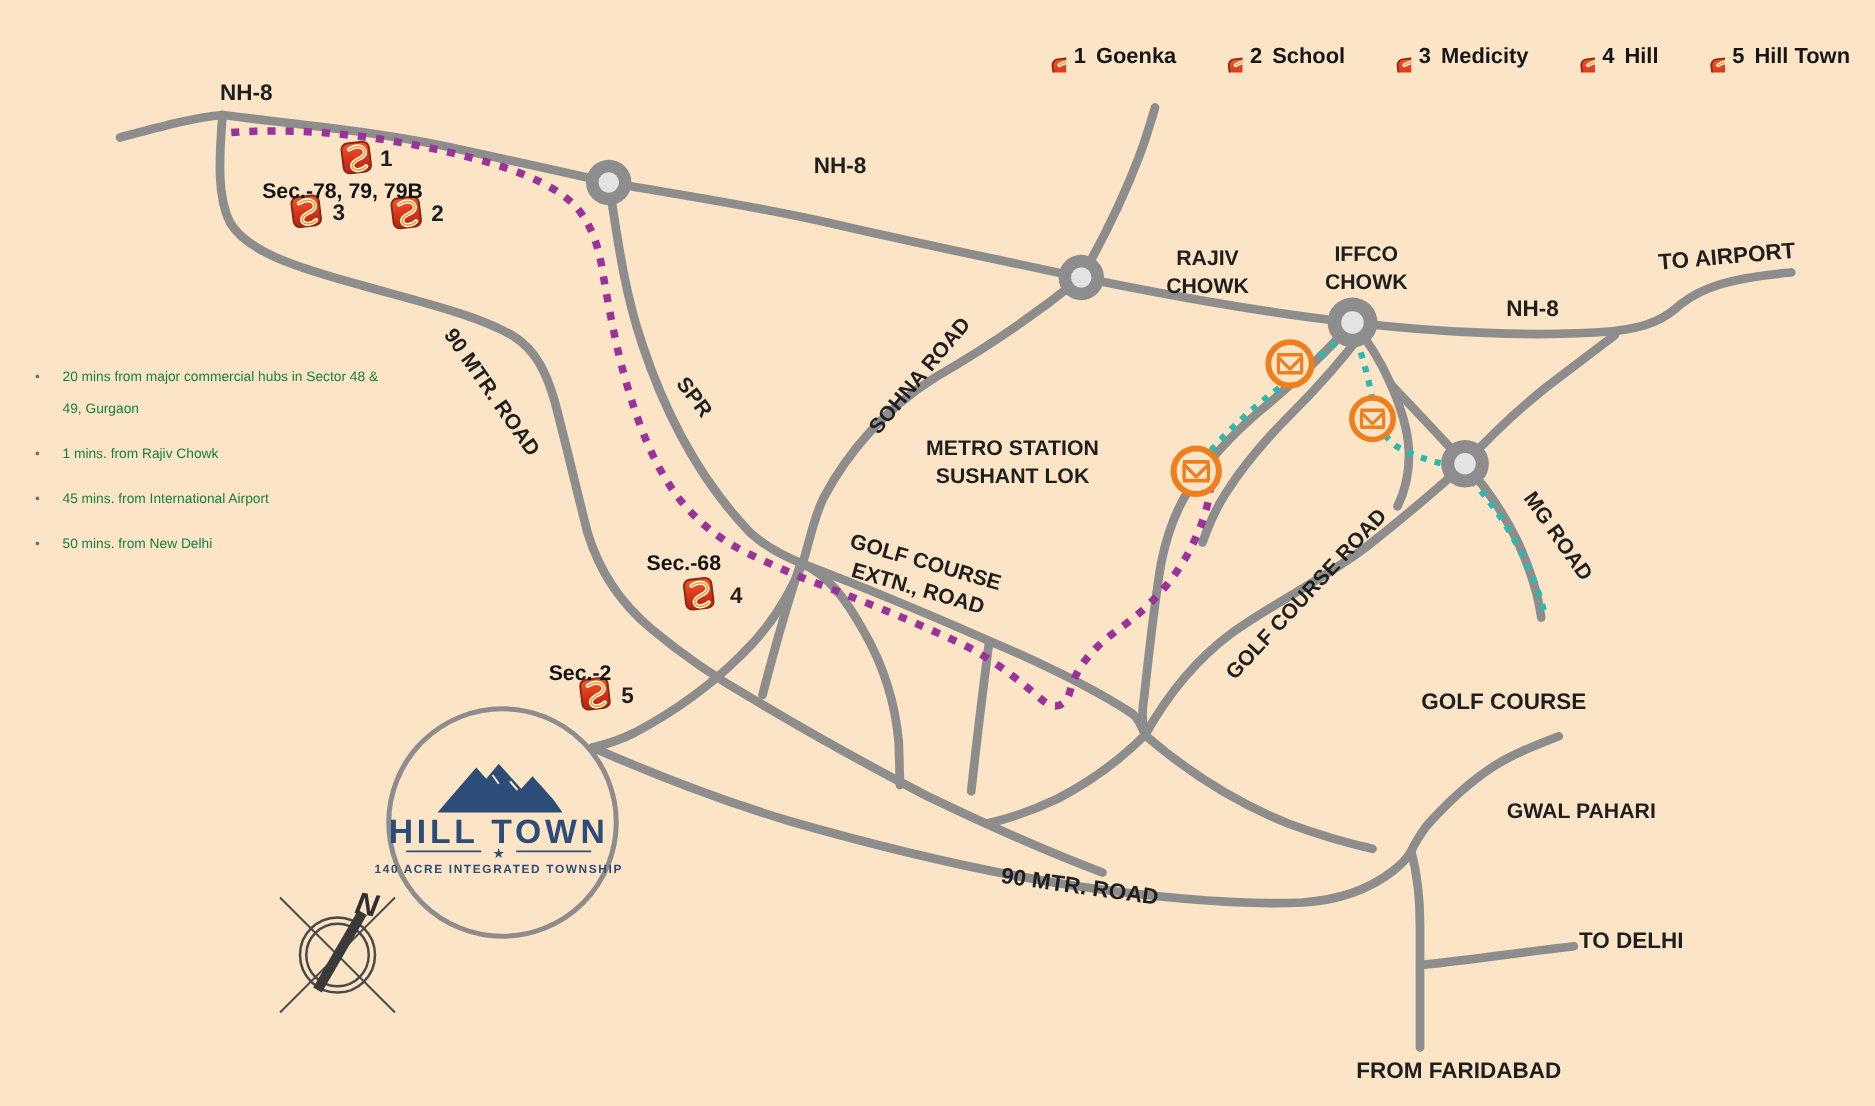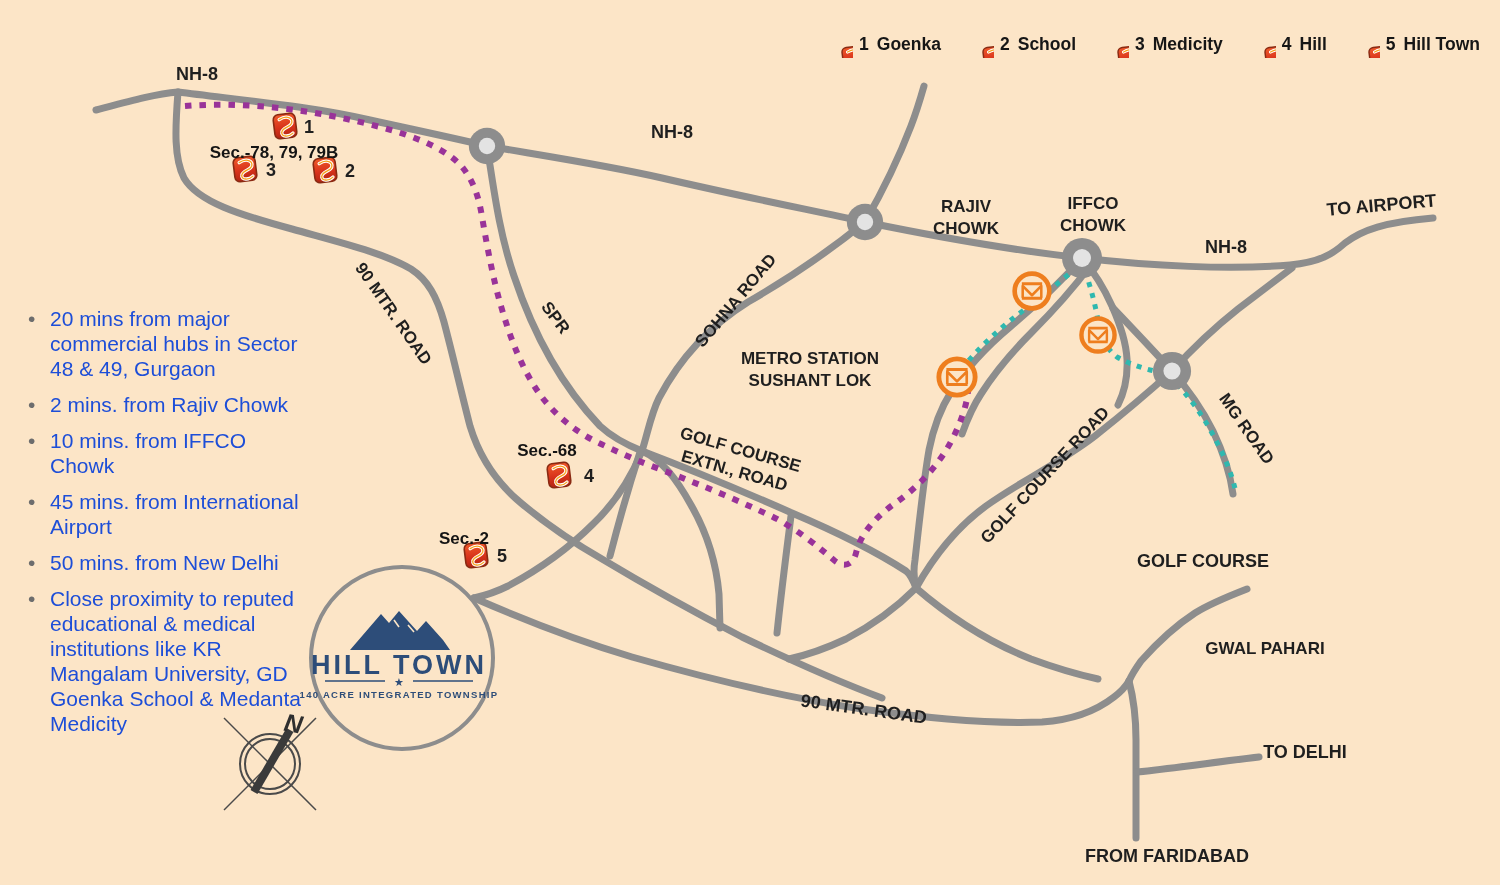--- a/index.html
+++ b/index.html
@@ -25,22 +25,22 @@
   .compass-n{font-family:"Liberation Sans",sans-serif;font-weight:bold;font-style:italic;
        fill:#2f2f2f;font-size:25px;text-anchor:middle;}
 
   
   .legend{position:absolute;top:30px;right:20px;display:flex;gap:27px;align-items:center;}
   .lg-item{display:flex;align-items:center;font-size:17.5px;font-weight:bold;color:#161616;}
   .lg-ic{width:26px;height:28px;margin-right:6px;flex:0 0 auto;}
   .lg-num{margin-right:8px;}
 
   
-  .highlights{position:absolute;left:26px;top:306px;width:280px;color:#1d4ed8;
-              font-size:21px;line-height:25px;}
+  .highlights{position:absolute;left:26px;top:290px;width:280px;color:#15803d;
+              font-size:11px;line-height:25px;}
   .highlights ul{list-style:none;margin:0;padding:0;}
   .highlights li{position:relative;padding-left:24px;margin-bottom:11px;}
   .highlights li::before{content:"\2022";position:absolute;left:2px;top:0;color:#6d6d6d;}
 </style>
 </head>
 <body>
 
 <div class="stage">
 
   <svg width="0" height="0" style="position:absolute" aria-hidden="true">
@@ -215,21 +215,19 @@
         <use href="#marker-sym" xlink:href="#marker-sym"></use>
       </svg>
       <span class="lg-num">5</span>
       <span>Hill Town</span>
     </div>
   </div>
 
   <div class="highlights">
     <ul>
         <li>20 mins from major commercial hubs in Sector 48 &amp; 49, Gurgaon</li>
-        <li>2 mins. from Rajiv Chowk</li>
-        <li>10 mins. from IFFCO Chowk</li>
+        <li>1 mins. from Rajiv Chowk</li>
         <li>45 mins. from International Airport</li>
         <li>50 mins. from New Delhi</li>
-        <li>Close proximity to reputed educational  &amp; medical institutions like KR Mangalam  University, GD Goenka School &amp; Medanta Medicity</li>
       </ul>
   </div>
 
 </div>
 
 </body></html>

